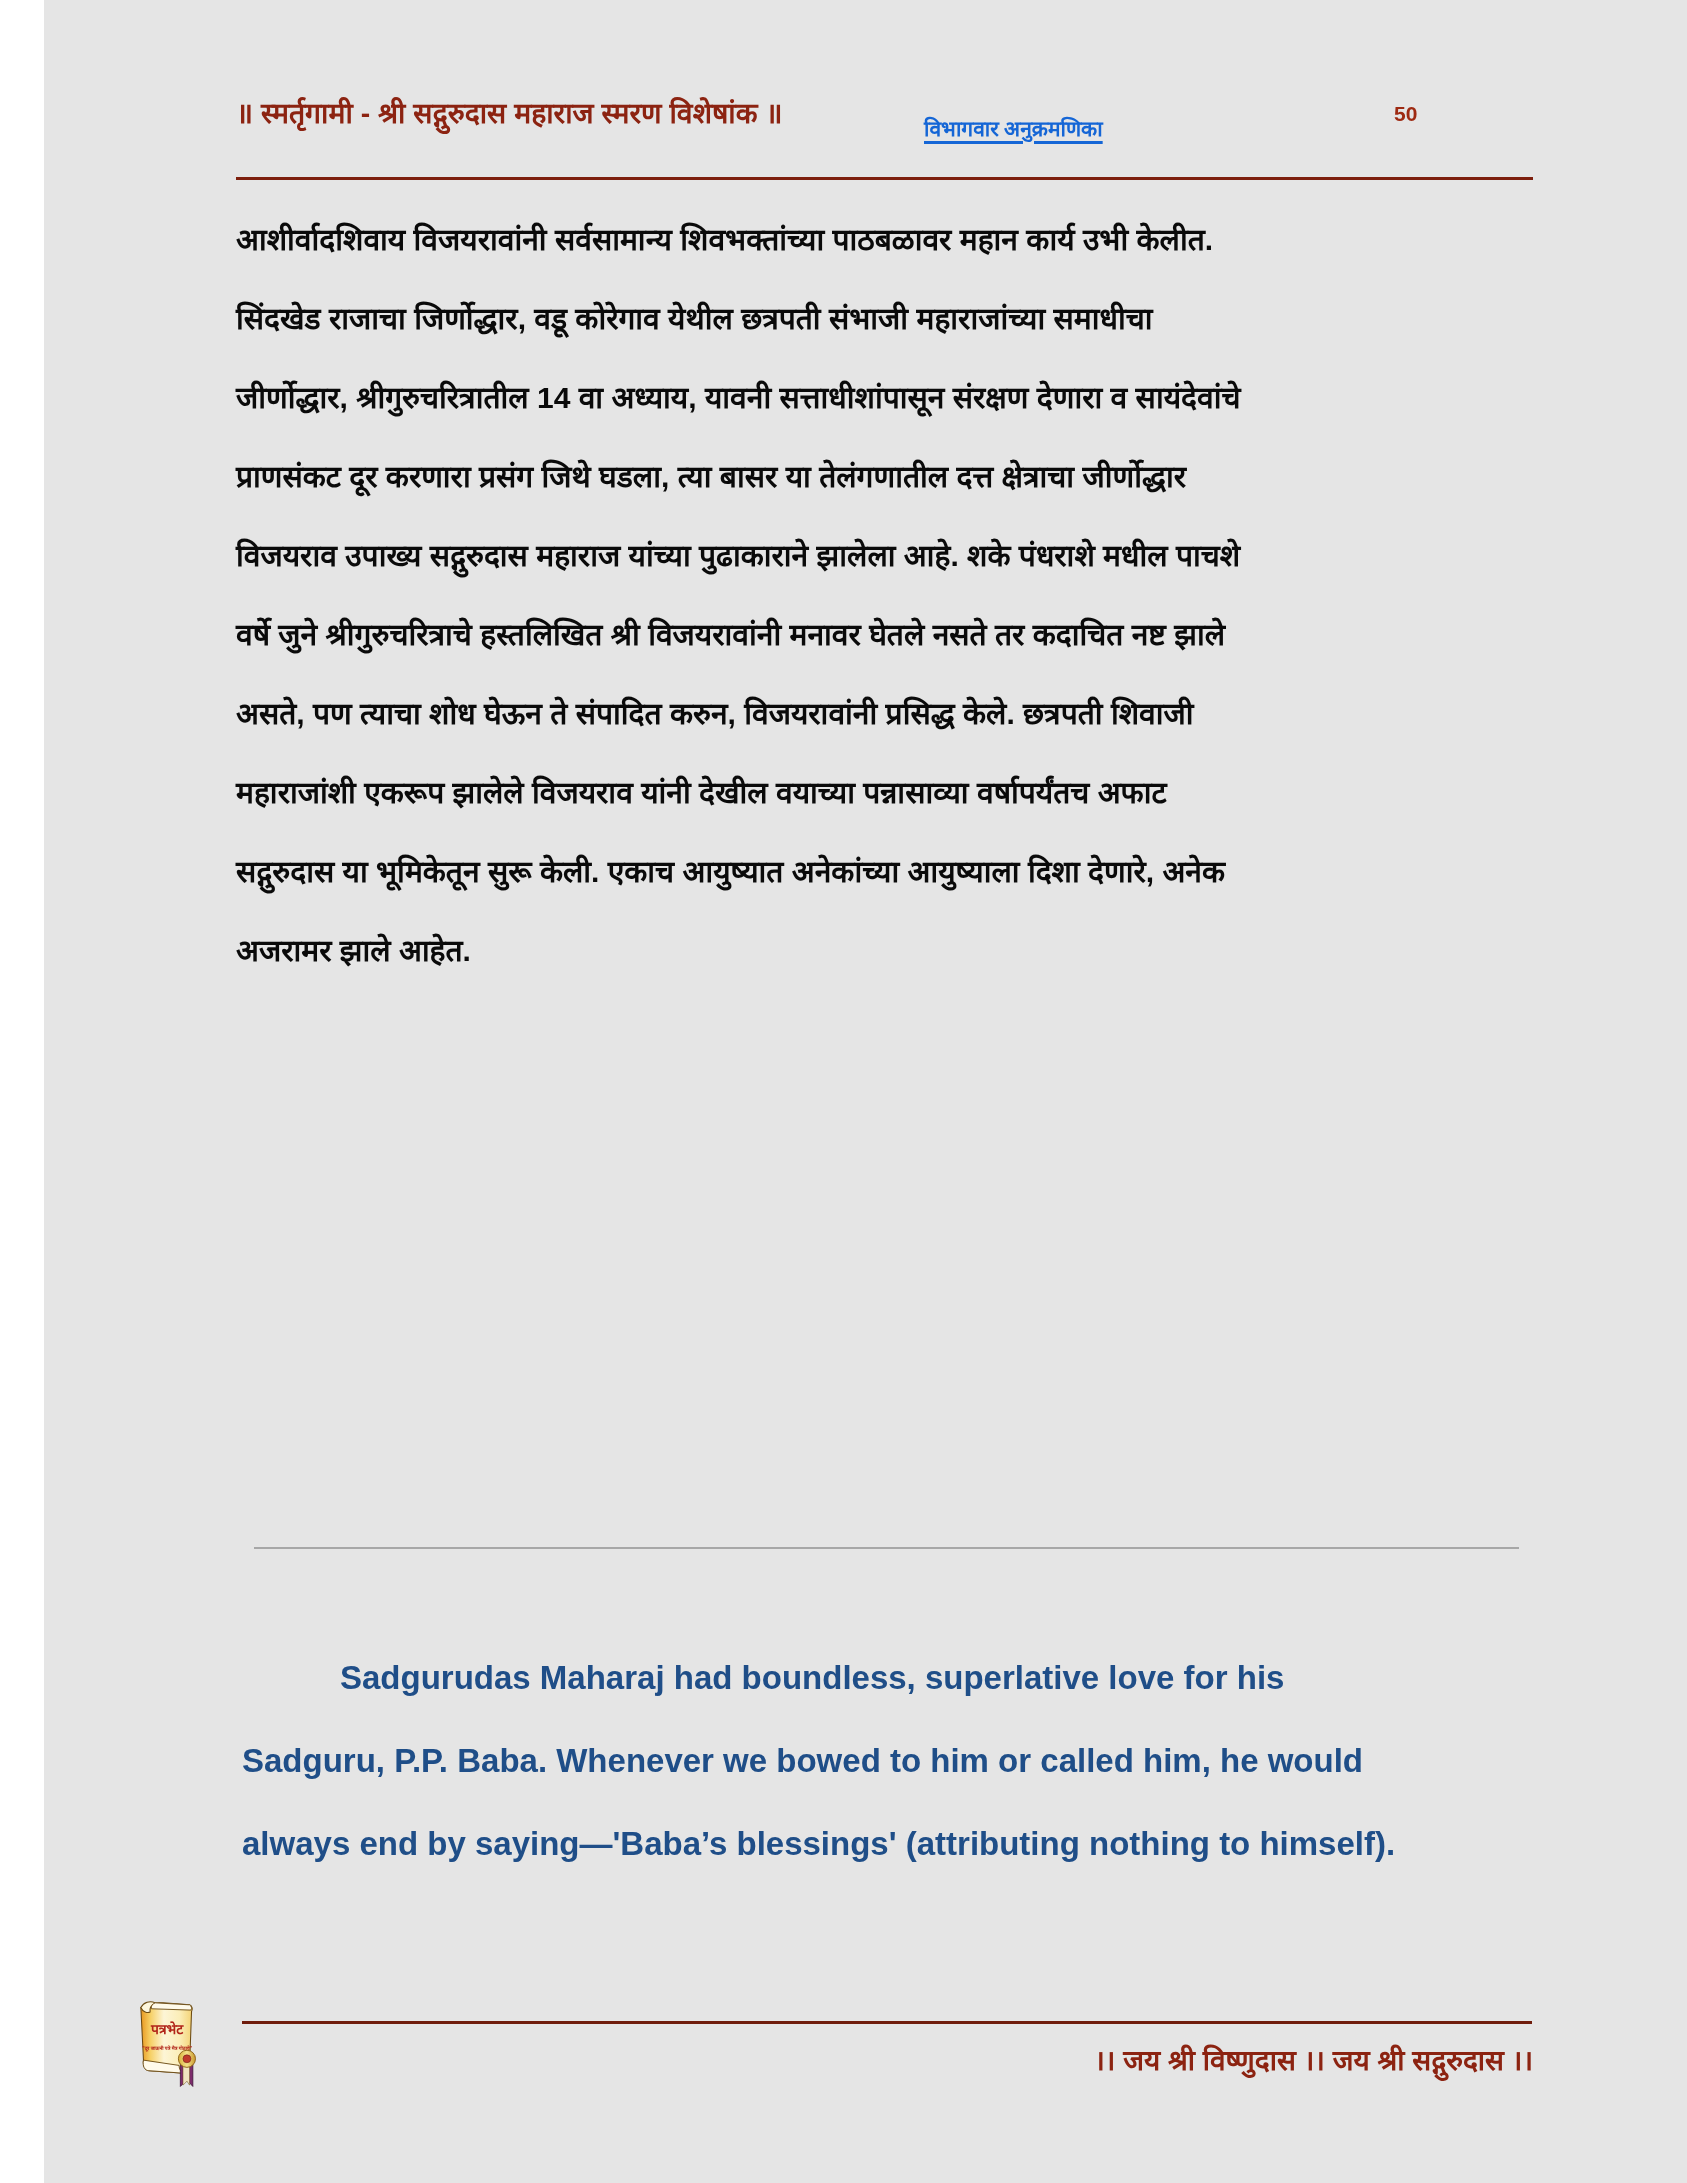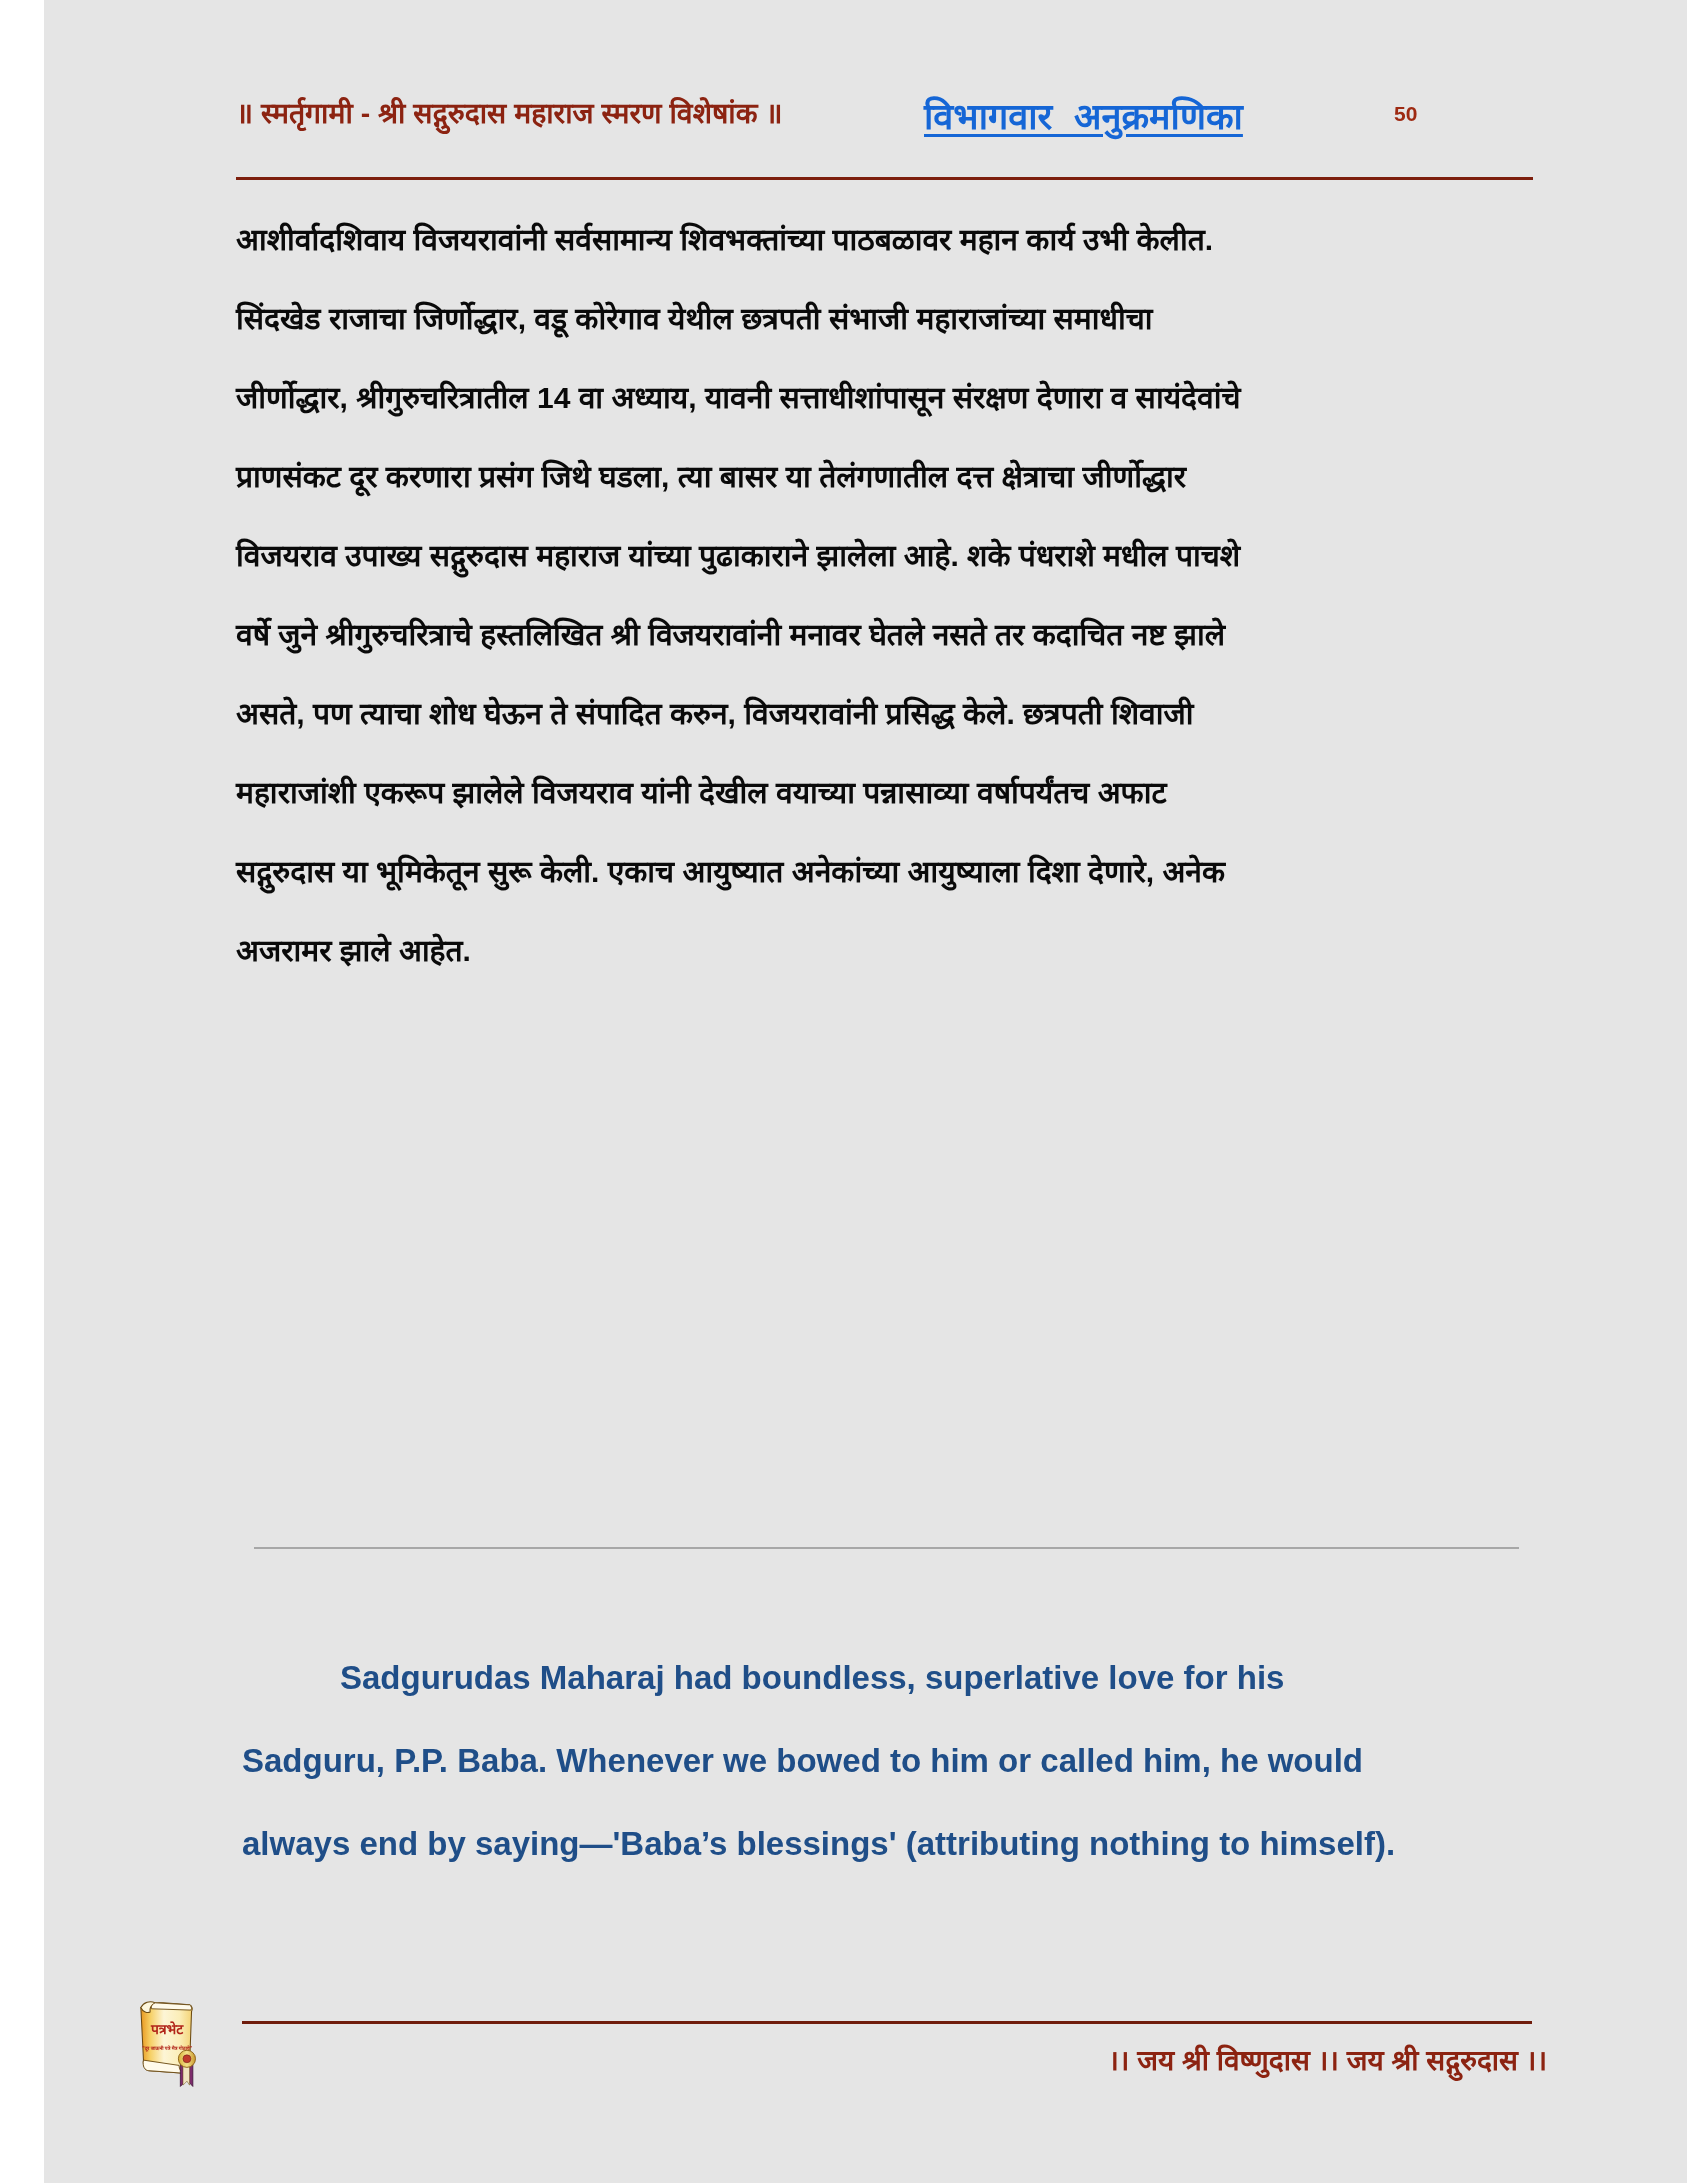--- a/index.html
+++ b/index.html
@@ -37,23 +37,23 @@
     font-family: "Liberation Sans", sans-serif;
     font-size: 28.4px;
     font-weight: 700;
     color: #8c2311;
     white-space: nowrap;
     line-height: 41px;
   }
   .header-link {
     position: absolute;
     left: 880px;
-    top: 6px;
-    font-family: Liberation Mono, monospace;
-    font-size: 36px;
+    top: 16px;
+    font-family: Liberation Serif, serif;
+    font-size: 21px;
     font-weight: 700;
     color: #1566d6;
     text-decoration: underline;
     text-underline-offset: 4.6px;
     text-decoration-thickness: 3.3px;
     white-space: nowrap;
     line-height: 41px;
     cursor: pointer;
   }
   .header-pageno {
@@ -125,21 +125,21 @@
   .footer-rule {
     position: absolute;
     left: 198px;
     top: 2021px;
     width: 1290px;
     height: 3.3px;
     background: #6f1c0c;
   }
   .footer-text {
     position: absolute;
-    right: 184px;
+    right: 198px;
     top: 2038px;
     font-family: "Liberation Sans", sans-serif;
     font-size: 28px;
     font-weight: 700;
     color: #8c2311;
     white-space: nowrap;
     line-height: 46px;
   }
 
   

